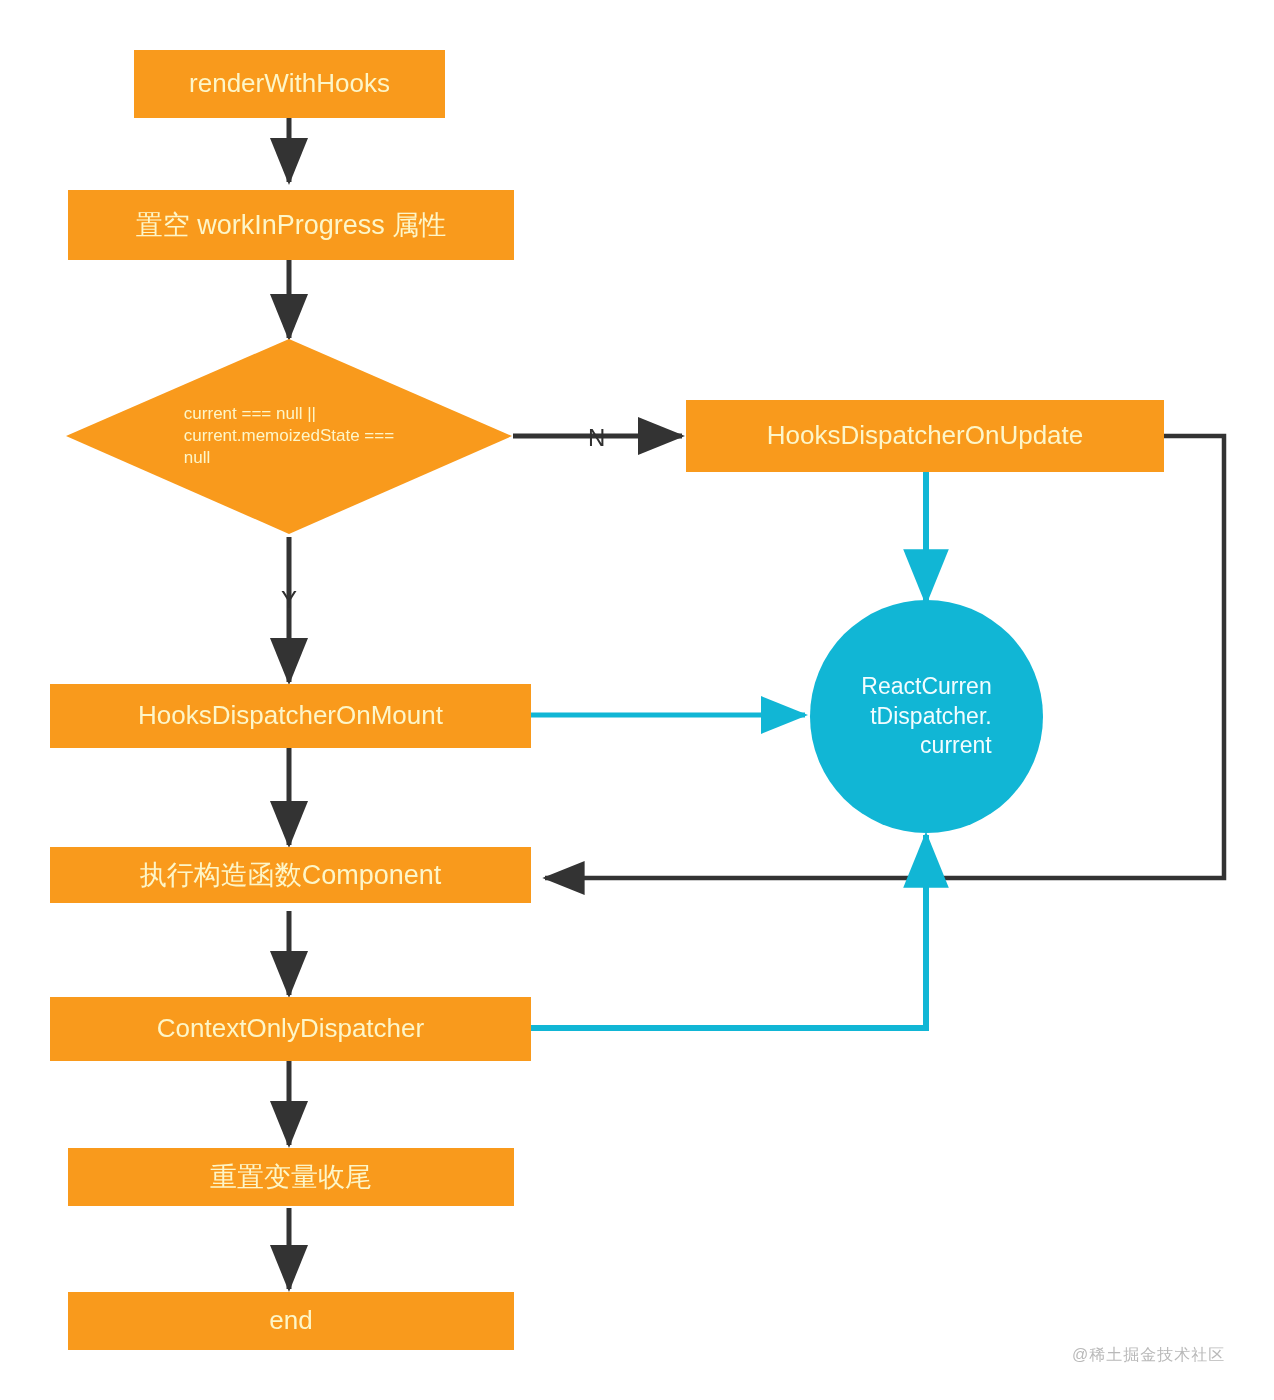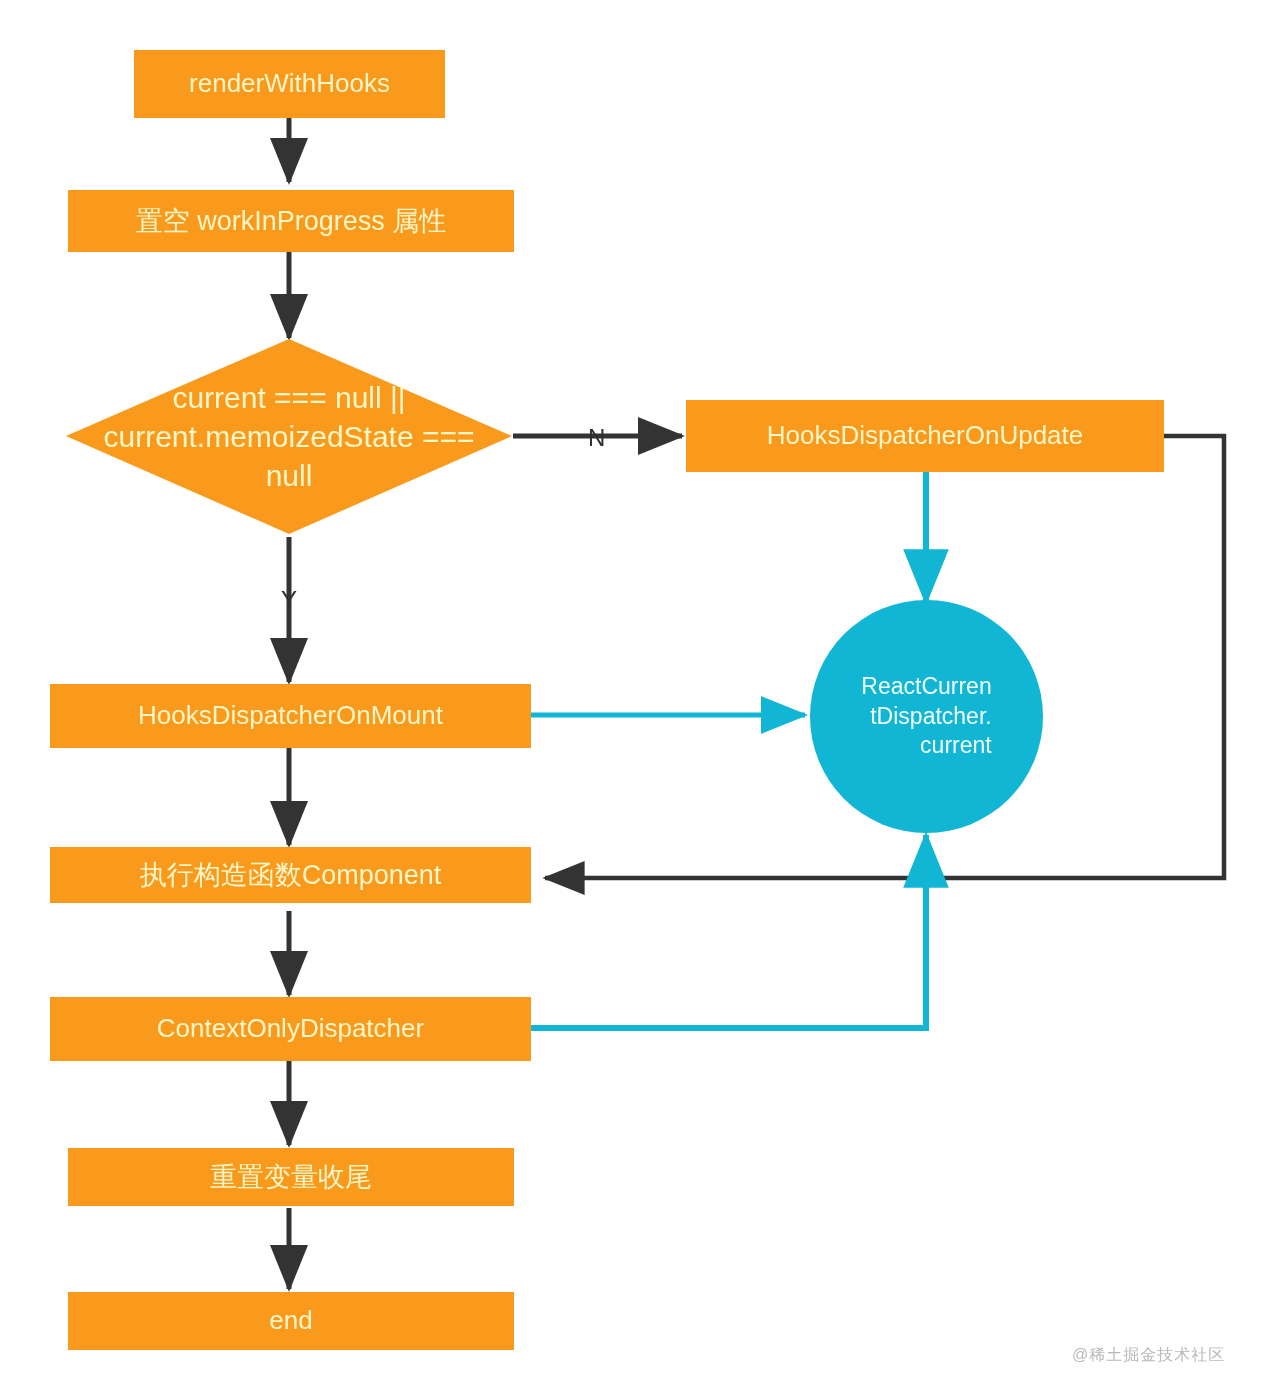--- a/index.html
+++ b/index.html
@@ -42,23 +42,23 @@
     border-radius: 50%;
     color: #f2fdff;
     font-size: 23px;
   }
   .diamond-label {
     position: absolute;
     z-index: 3;
     display: flex;
     align-items: center;
     justify-content: center;
-    text-align: center;
+    text-align: left;
     color: #fdf6c8;
-    font-size: 30px;
+    font-size: 17px;
     line-height: 1.3;
     white-space: pre-line;
   }
   .edge-label {
     position: absolute;
     z-index: 4;
     color: #2f2f2f;
     font-size: 24px;
     line-height: 1;
   }
@@ -106,21 +106,21 @@
 
   <line x1="531" y1="715" x2="805" y2="715" stroke="#11b6d5" stroke-width="5" marker-end="url(#arrowCyan)"></line>
 
   <path d="M531,1028 L926,1028 L926,835" fill="none" stroke="#11b6d5" stroke-width="6" marker-end="url(#arrowCyan)"></path>
 
   <polygon points="289,339 512,436 289,534 66,436" fill="#f99a1c"></polygon>
 </svg>
 
 <div class="node box" style="left:134px; top:50px; width:311px; height:68px;">renderWithHooks</div>
 
-<div class="node box cjk" style="left:68px; top:190px; width:446px; height:62px;">置空 workInProgress 属性</div>
+<div class="node box cjk" style="left:68px; top:190px; width:446px; height:70px;">置空 workInProgress 属性</div>
 
 <div class="diamond-label" style="left:80px; top:386px; width:418px; height:100px;">current === null ||
 current.memoizedState ===
 null</div>
 
 <div class="node box" style="left:686px; top:400px; width:478px; height:72px;">HooksDispatcherOnUpdate</div>
 
 <div class="node box" style="left:50px; top:684px; width:481px; height:64px;">HooksDispatcherOnMount</div>
 
 <div class="node circle" style="left:810px; top:600px; width:233px; height:233px;">ReactCurren

